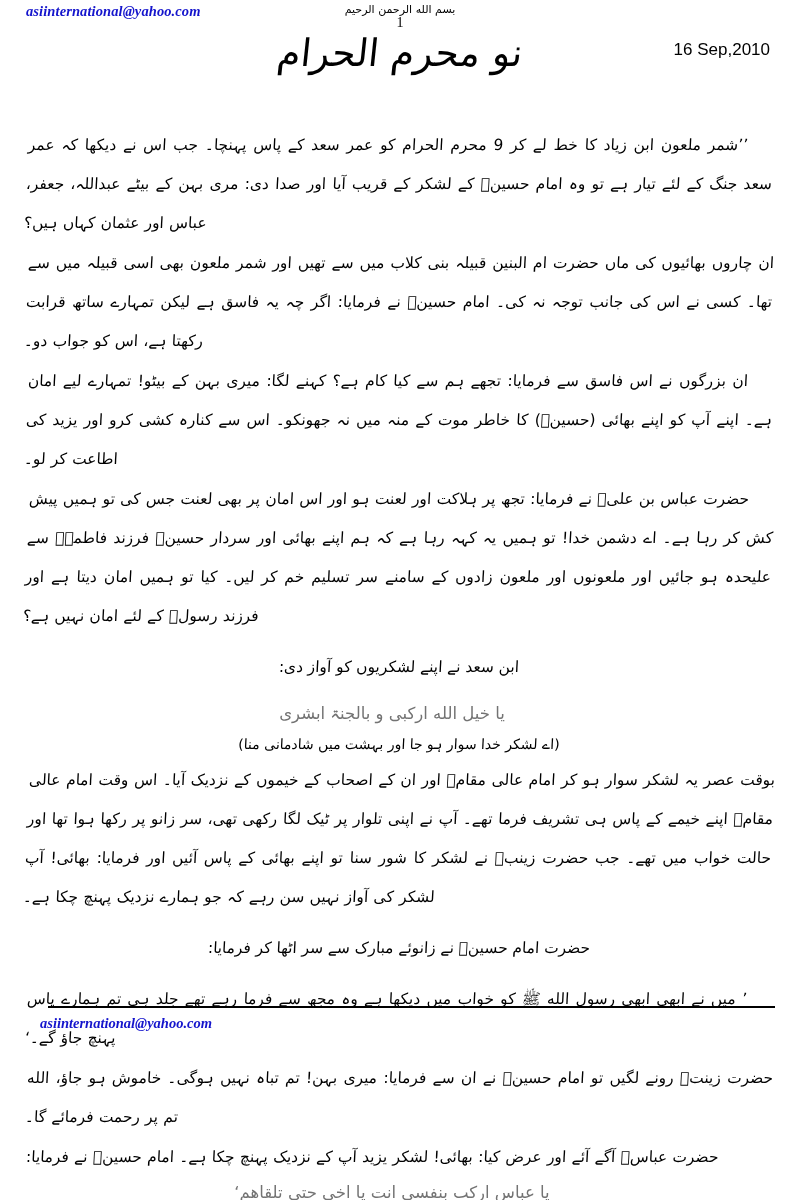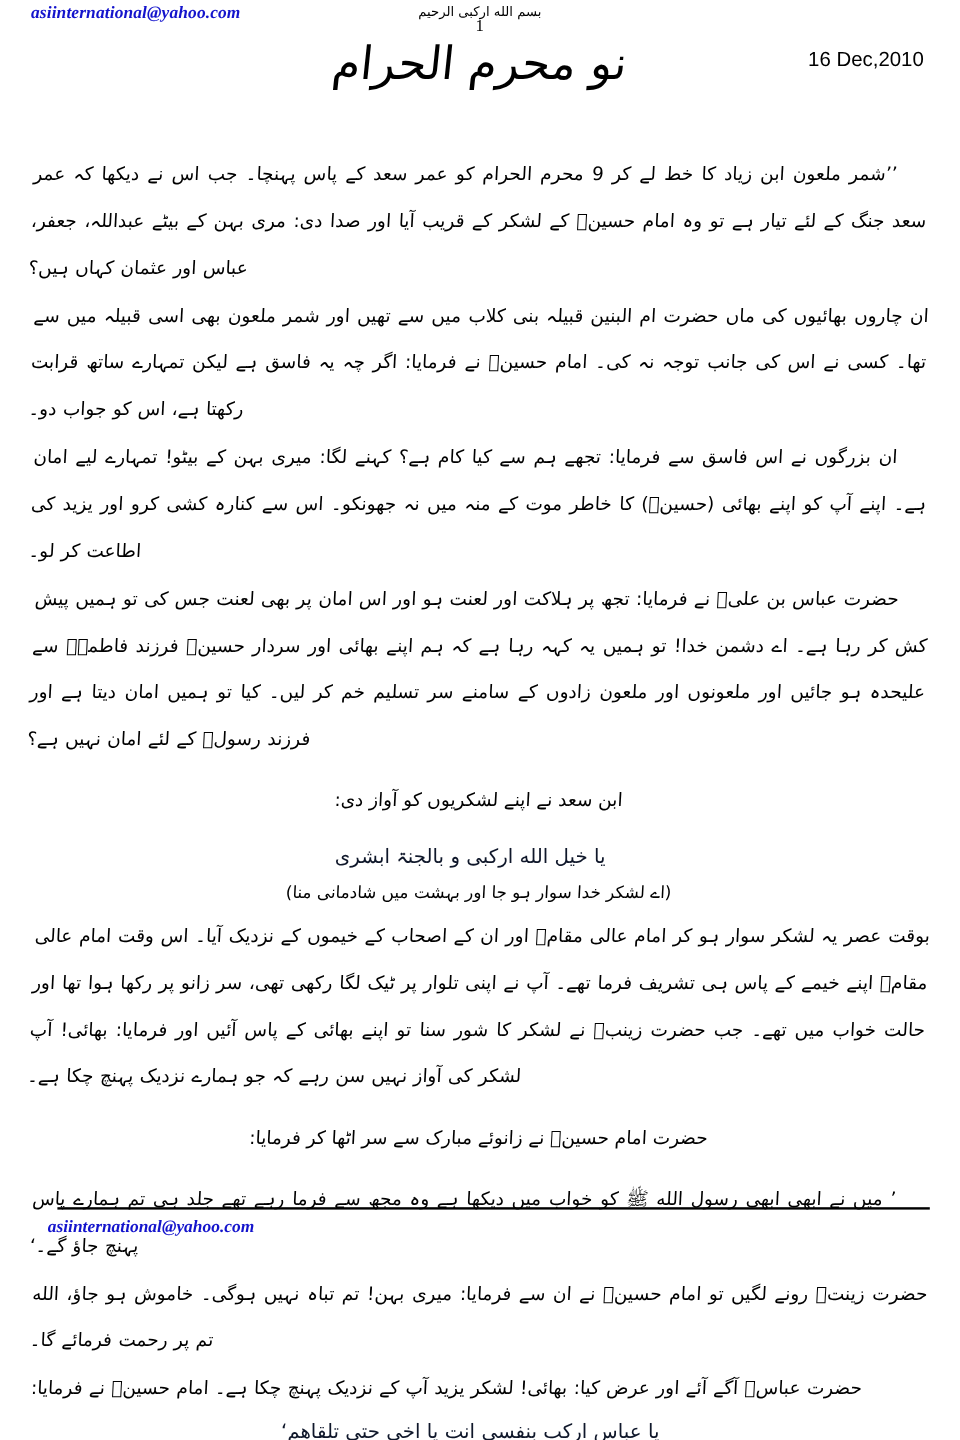--- a/index.html
+++ b/index.html
@@ -123,21 +123,21 @@
 
   
   .quote-ar {
     direction: rtl;
     text-align: center;
     font-family: "DejaVu Sans", sans-serif;
     font-size: 16.5px;
     line-height: 30px;
     margin: 1px 0 0 0;
     padding: 0 28px 0 12px;
-    color: #0f172a;
+    color: #737373;
     letter-spacing: 0.6px;
   }
   .quote-ur {
     direction: rtl;
     text-align: center;
     font-family: "DejaVu Sans", sans-serif;
     font-size: 14px;
     line-height: 30px;
     margin: 0 0 2px 0;
     padding: 0 28px 0 26px;
@@ -201,27 +201,27 @@
   }
 </style>
 </head>
 <body>
 
 <div class="page">
 
   <div class="header">
     <div class="hdr-email">asiinternational@yahoo.com</div>
 
-    <div class="hdr-bismillah">بسم الله ارکبی الرحيم</div>
+    <div class="hdr-bismillah">بسم الله الرحمن الرحيم</div>
 
     <div class="hdr-pagenum">1</div>
 
     <div class="hdr-title">نو محرم الحرام</div>
 
-    <div class="hdr-date">16 Dec,2010</div>
+    <div class="hdr-date">16 Sep,2010</div>
   </div>
 
   <div class="content">
 
     <p class="para indent">’’شمر ملعون ابن زیاد کا خط لے کر 9 محرم الحرام کو عمر سعد کے پاس پہنچا۔ جب اس نے دیکھا کہ عمر سعد جنگ کے لئے تیار ہے تو وہ امام حسینؑ کے لشکر کے قریب آیا اور صدا دی: مری بہن کے بیٹے عبداللہ، جعفر، عباس اور عثمان کہاں ہیں؟</p>
 
     <p class="para">ان چاروں بھائیوں کی ماں حضرت ام البنین قبیلہ بنی کلاب میں سے تھیں اور شمر ملعون بھی اسی قبیلہ میں سے تھا۔ کسی نے اس کی جانب توجہ نہ کی۔ امام حسینؑ نے فرمایا: اگر چہ یہ فاسق ہے لیکن تمہارے ساتھ قرابت رکھتا ہے، اس کو جواب دو۔</p>
 
     <p class="para indent">ان بزرگوں نے اس فاسق سے فرمایا: تجھے ہم سے کیا کام ہے؟ کہنے لگا: میری بہن کے بیٹو! تمہارے لیے امان ہے۔ اپنے آپ کو اپنے بھائی (حسینؑ) کا خاطر موت کے منہ میں نہ جھونکو۔ اس سے کنارہ کشی کرو اور یزید کی اطاعت کر لو۔</p>
 

